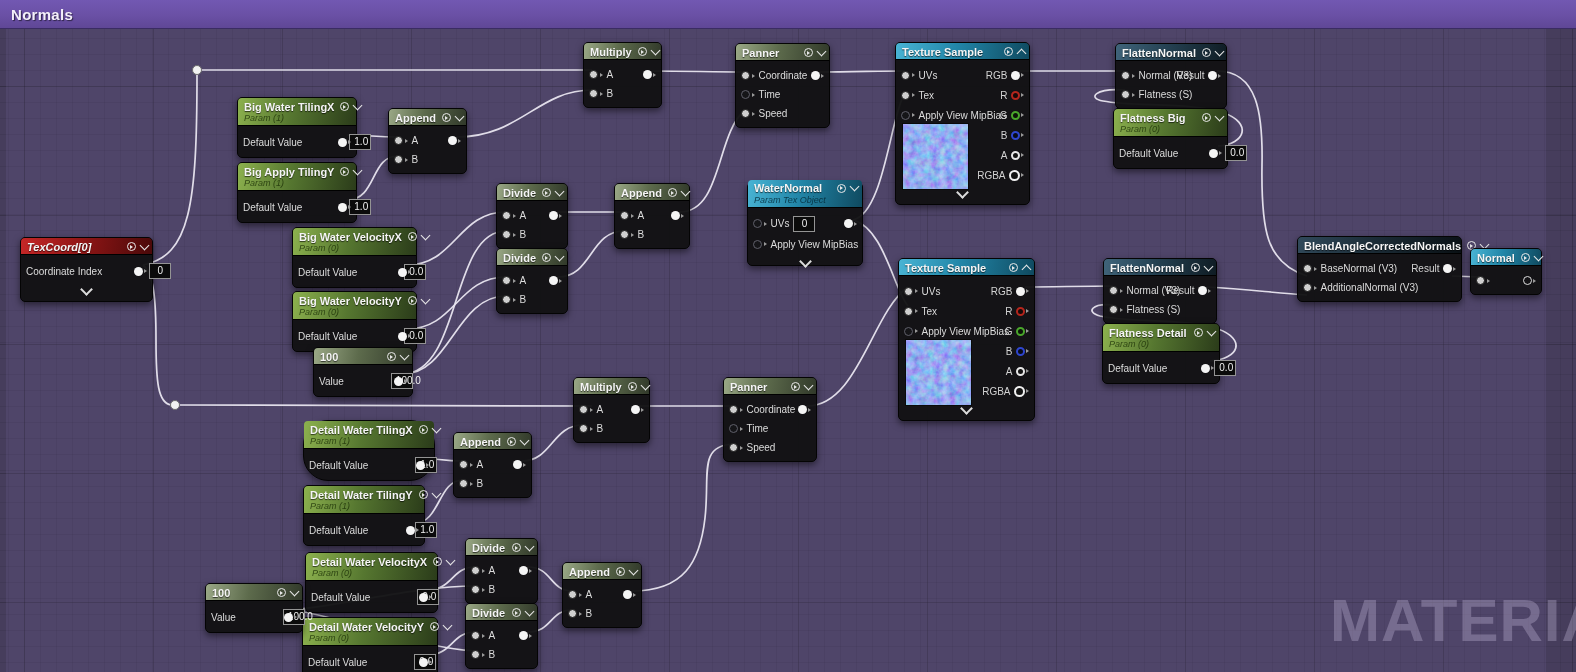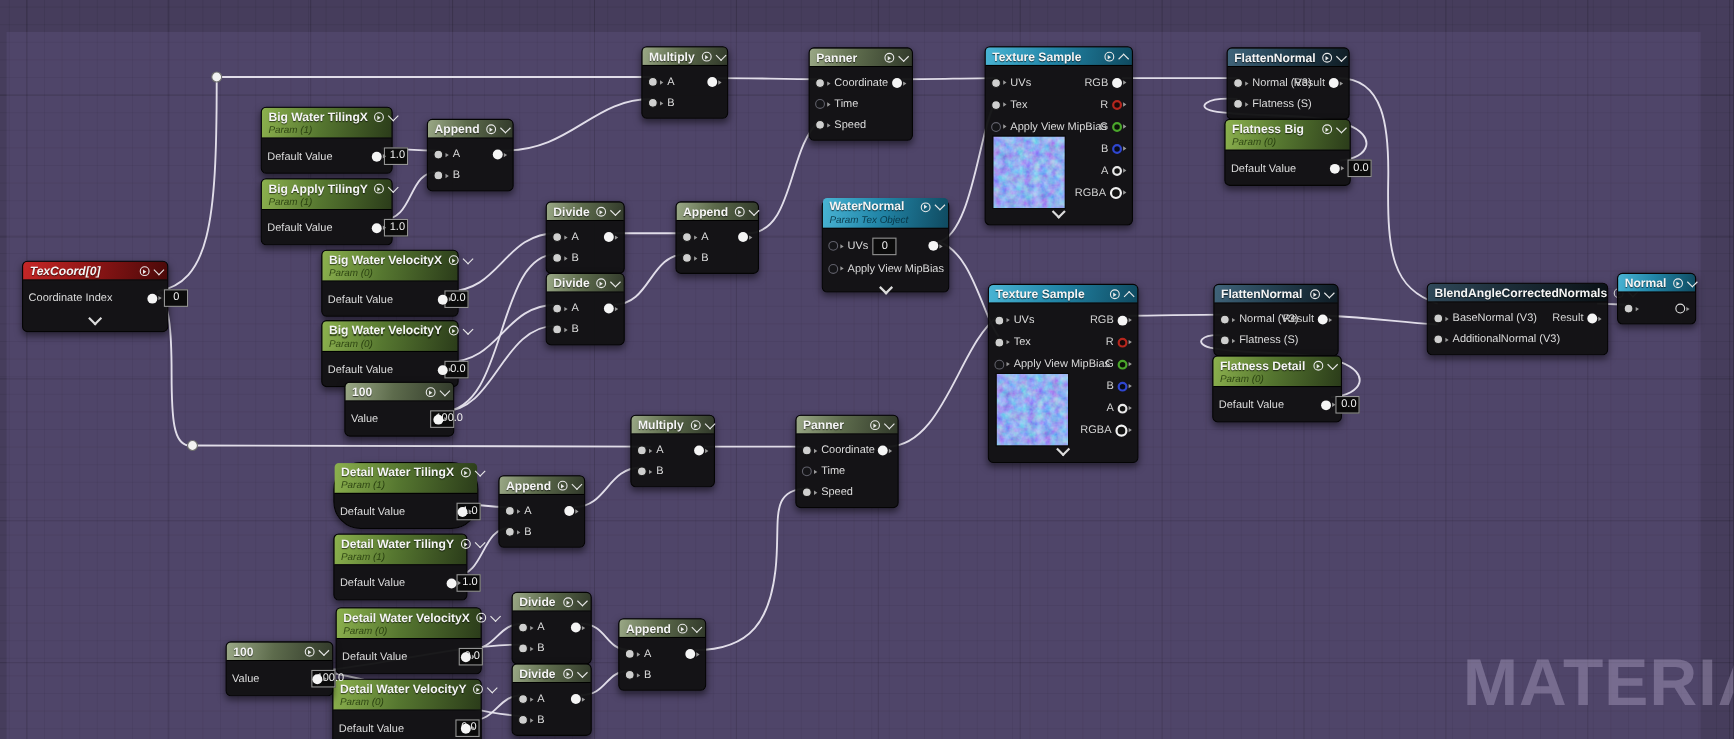--- a/index.html
+++ b/index.html
@@ -78,20 +78,23 @@
   .bchev{width:7px;height:7px;border-right:2px solid #dcdcdc;border-bottom:2px solid #dcdcdc;
     transform:rotate(45deg);margin-top:-1px;}
   .tpreview{position:absolute;left:6px;top:80px;width:65px;height:65px;overflow:hidden;
     border:1px solid #0a0a0a;}
 </style>
 </head>
 <body>
 
 <div id="stage">
   <div id="comment-tint"></div>
+  <div id="titlebar">
+    <span>Normals</span>
+  </div>
   <div id="watermark">MATERIAL</div>
   <svg id="wires" width="1576" height="672">
     <defs>
       <filter id="texnoise" x="0" y="0" width="100%" height="100%">
         <feTurbulence type="fractalNoise" baseFrequency="0.14" numOctaves="3" seed="7" result="n"></feTurbulence>
         <feColorMatrix in="n" type="matrix" values="0.55 0 0 0 0.02  0 0.75 0 0 0.05  0 0 0.30 0 0.72  0 0 0 0 1"></feColorMatrix>
       </filter>
     </defs>
   <path d="M143,265 C190,256 197,205 197,74"></path>
       <path d="M197,70 L592,70"></path>
@@ -910,21 +913,21 @@
           </span>
           <span class="rgrp">
             <span class="pwrap">
               <span class="pin out-on"></span>
               <span class="parrow"></span>
             </span>
           </span>
         </div>
       </div>
     </div>
-    <div class="node" style="left: 1297px; top: 257px; width: 165px;">
+    <div class="node" style="left: 1297px; top: 236px; width: 165px;">
       <div class="nhead h-navy">
         <div class="hrow">
           <span class="ntitle">BlendAngleCorrectedNormals</span>
           <span class="hicons">
             <span class="hcirc">
               <span class="hdot"></span>
             </span>
             <span class="hchev"></span>
           </span>
         </div>

